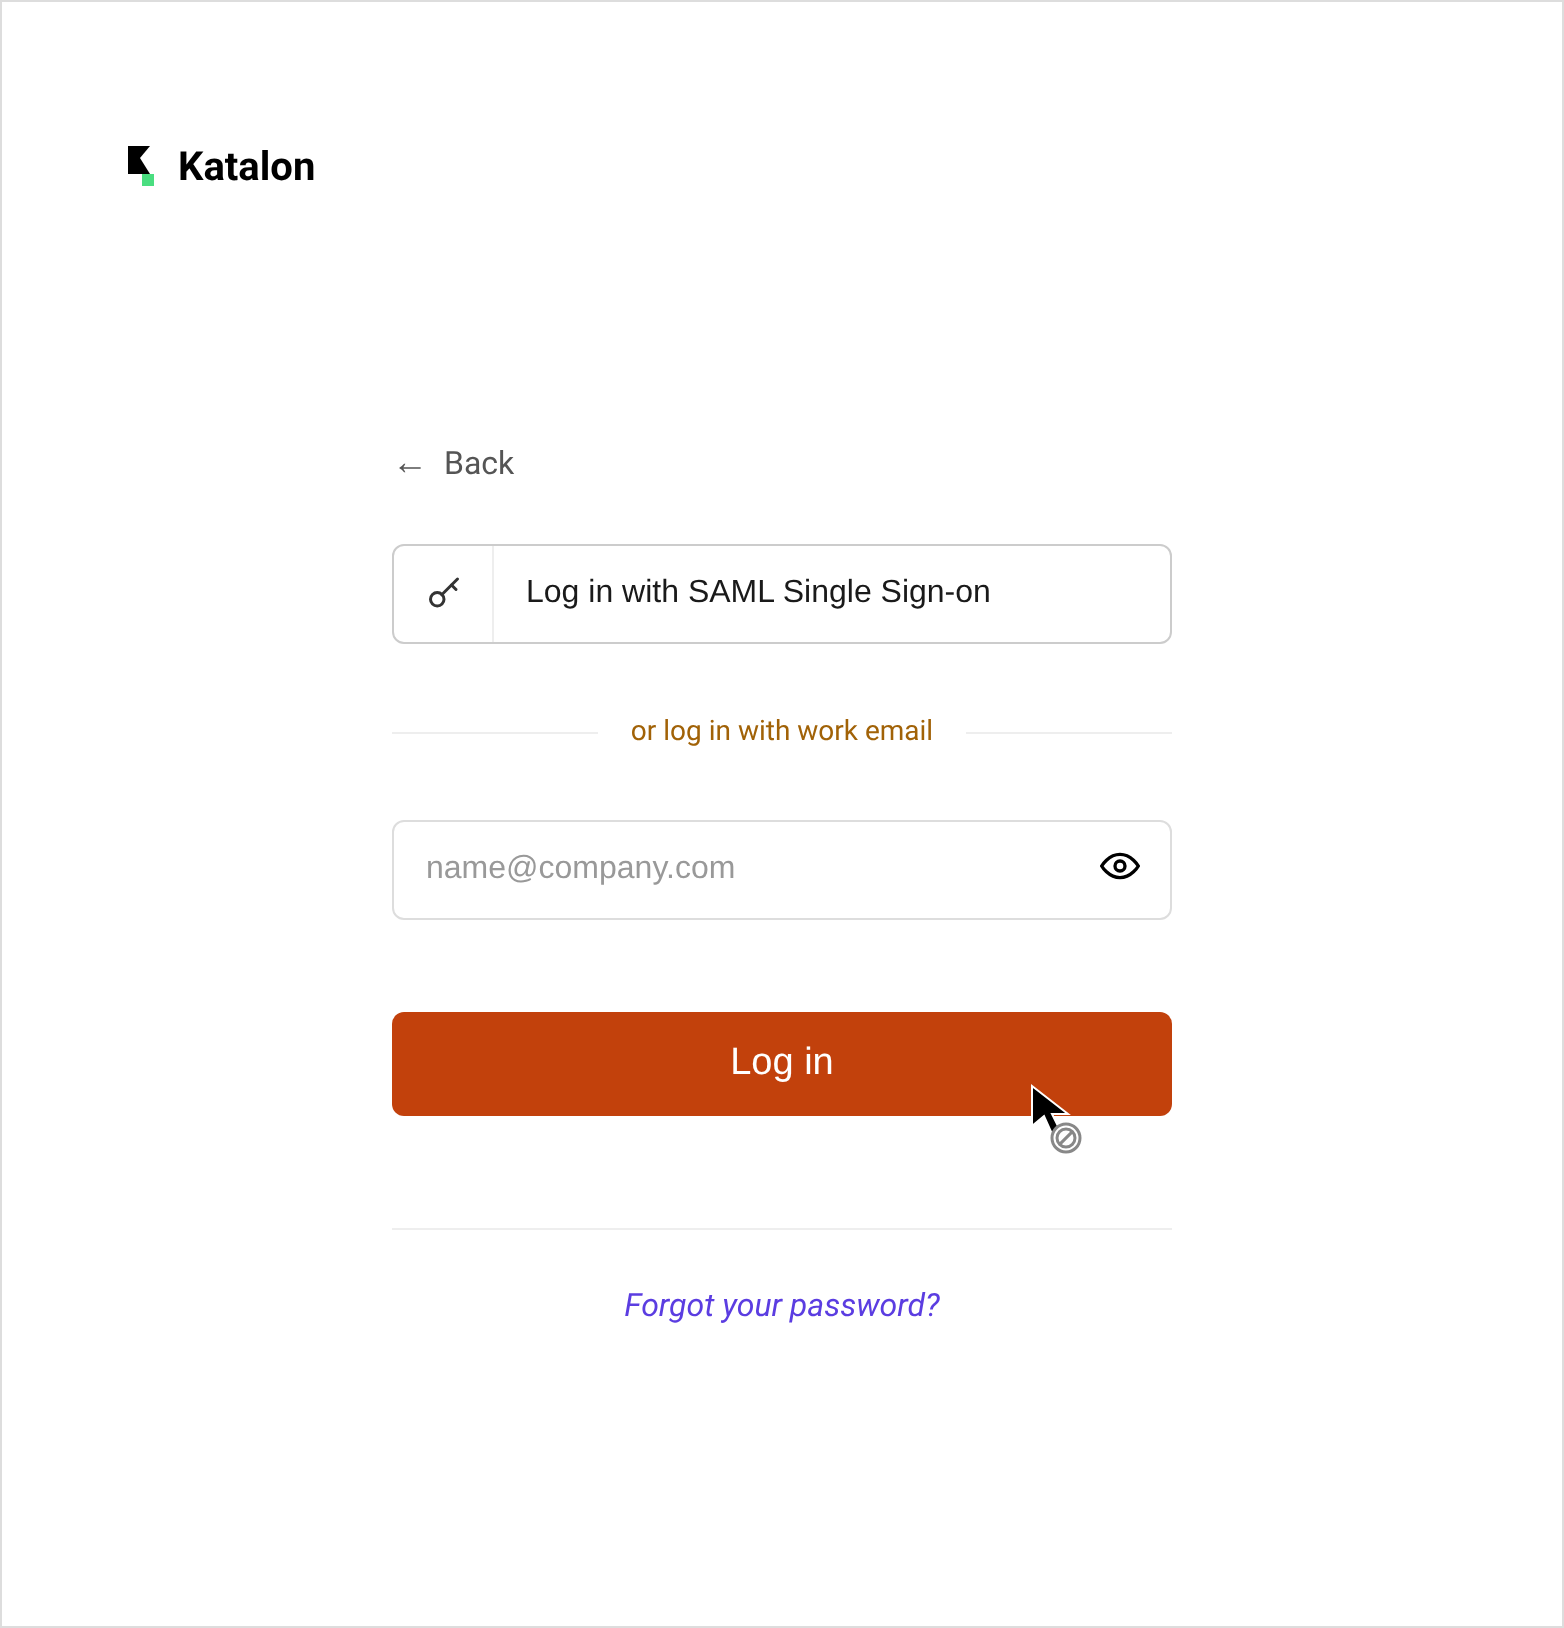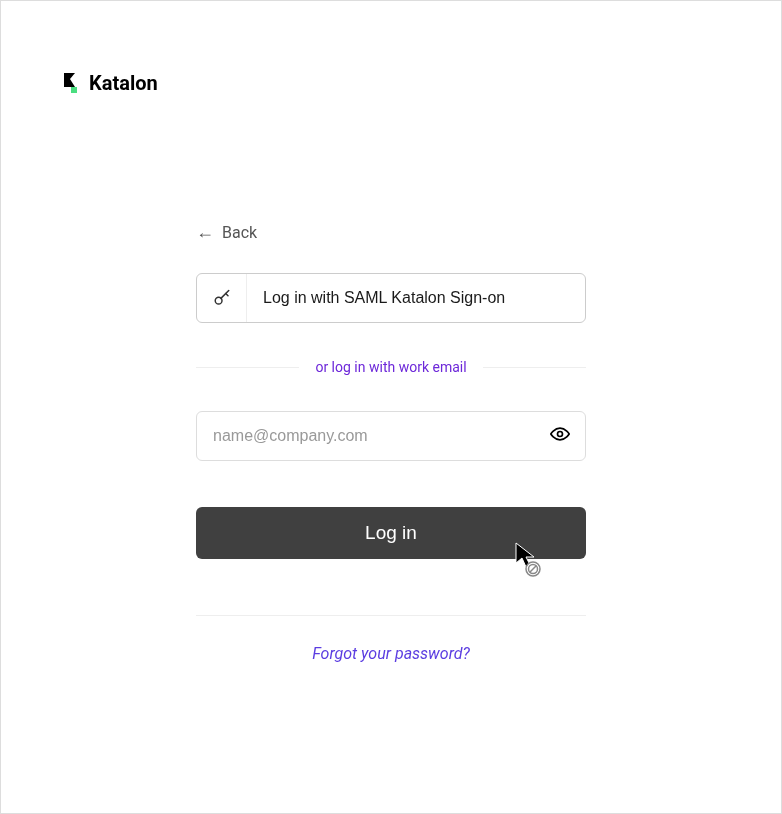--- a/index.html
+++ b/index.html
@@ -76,21 +76,21 @@
       justify-content: center;
       border-right: 1px solid #eee;
     }
     .sso-label {
       padding-left: 16px;
     }
     .divider {
       display: flex;
       align-items: center;
       margin: 36px 0;
-      color: #6d28d9;
+      color: #a16207;
       font-size: 14px;
     }
     .divider::before,
     .divider::after {
       content: "";
       flex: 1;
       border-bottom: 1px solid #eee;
     }
     .divider-text {
       padding: 0 16px;
@@ -118,21 +118,21 @@
       top: 50%;
       transform: translateY(-50%);
       cursor: pointer;
     }
     .login-button {
       width: 100%;
       height: 52px;
       margin-top: 28px;
       border: none;
       border-radius: 6px;
-      background: #404040;
+      background: #c2410c;
       color: #fff;
       font-size: 19px;
       cursor: pointer;
     }
     .bottom-divider {
       border: none;
       border-top: 1px solid #eee;
       margin: 56px 0 28px;
     }
     .forgot-link {
@@ -175,21 +175,21 @@
   </a>
 
   <button class="sso-button">
     <span class="sso-icon-box">
       <svg width="18" height="18" viewBox="0 0 24 24" fill="none" stroke="#333" stroke-width="2" stroke-linecap="round" stroke-linejoin="round">
         <circle cx="7.5" cy="15.5" r="4.5"></circle>
         <path d="M10.5 12.5 L21 2"></path>
         <path d="M17 6 L20 9"></path>
       </svg>
     </span>
-    <span class="sso-label">Log in with SAML Katalon Sign-on</span>
+    <span class="sso-label">Log in with SAML Single Sign-on</span>
   </button>
 
   <div class="divider">
     <span class="divider-text">or log in with work email</span>
   </div>
 
   <div class="input-group">
     <input type="text" class="text-input" placeholder="name@company.com" style="">
     <span class="eye-icon">
       <svg width="20" height="20" viewBox="0 0 24 24" fill="none" stroke="#000" stroke-width="2">

